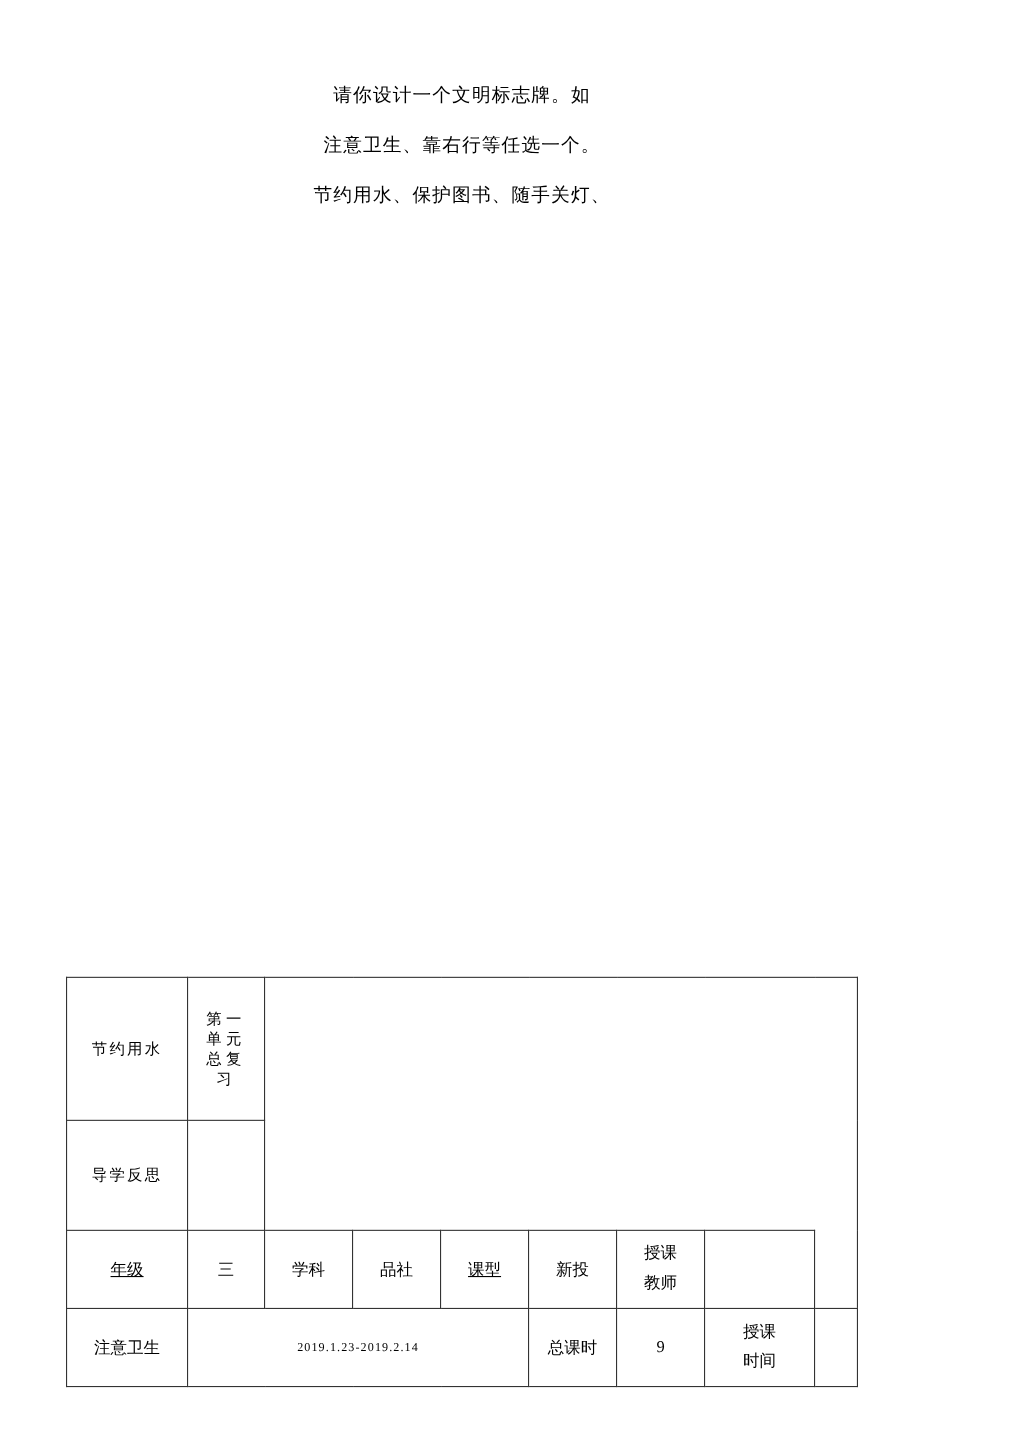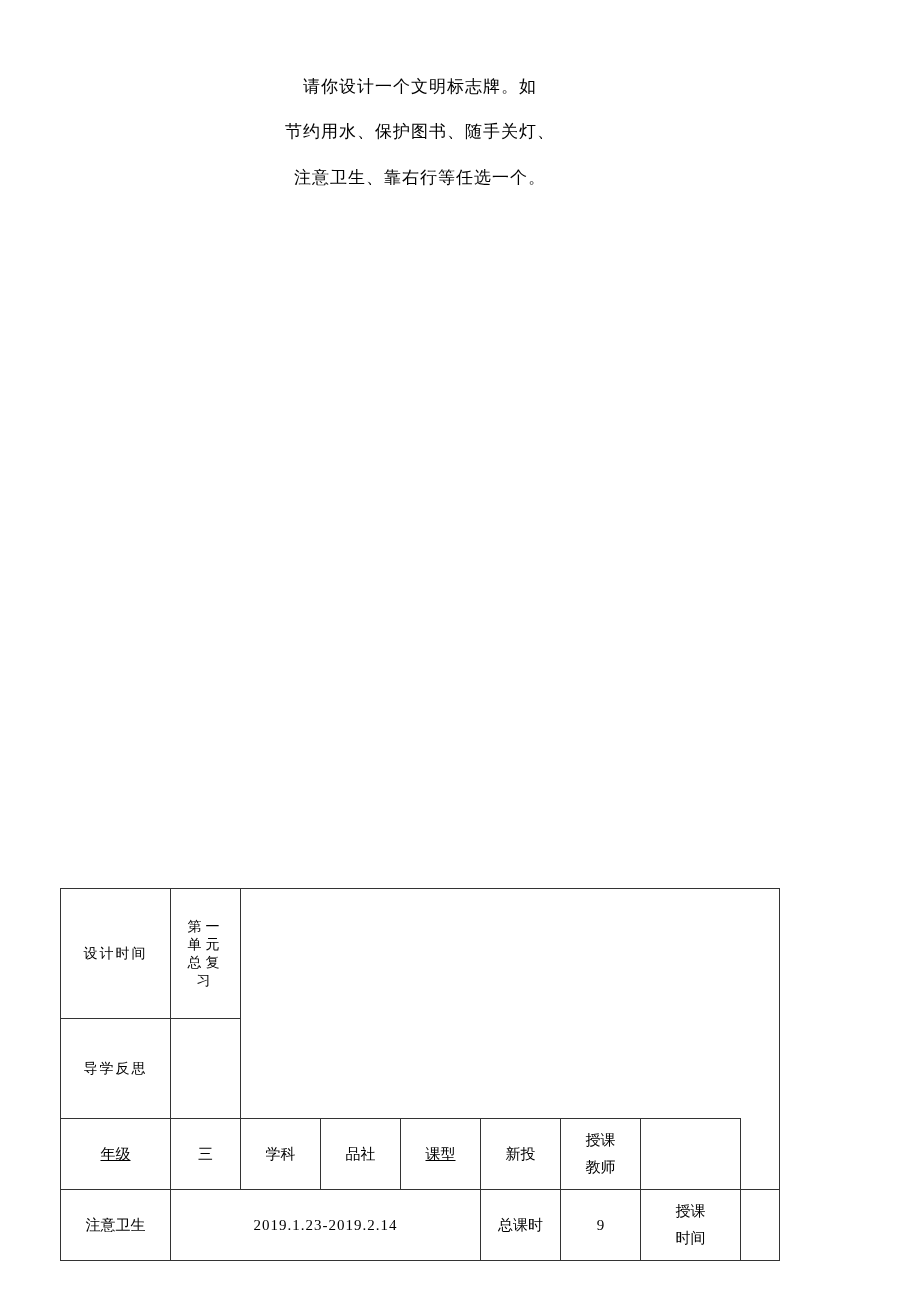--- a/index.html
+++ b/index.html
@@ -94,32 +94,32 @@
       font-size: 15px;
     }
   </style>
 </head>
 <body>
 
 <div class="page-container">
 
   <div class="text-section">
     <div class="text-line">请你设计一个文明标志牌。如</div>
+    <div class="text-line">注意卫生、靠右行等任选一个。</div>
     <div class="text-line">节约用水、保护图书、随手关灯、</div>
-    <div class="text-line">注意卫生、靠右行等任选一个。</div>
   </div>
 
   <div class="spacer"></div>
 
   <div class="table-section">
     <table class="main-table">
 
       <tbody>
           <tr>
-        <td class="label-cell row-tall" style="width:110px;">设计时间</td>
+        <td class="label-cell row-tall" style="width:110px;">节约用水</td>
         <td class="content-cell row-tall">第一单元总复习</td>
       </tr>
 
       <tr>
         <td class="label-cell row-medium">导学反思</td>
         <td class="content-cell row-medium"></td>
       </tr>
 
       <tr class="bottom-rows bottom-info-row">
         <td style="width:110px;text-decoration:underline;">年级</td>
@@ -127,21 +127,21 @@
         <td style="width:80px;text-align:center;">学科</td>
         <td style="width:80px;">品社</td>
         <td style="width:80px;text-decoration:underline;">课型</td>
         <td style="width:80px;">新投</td>
         <td style="width:80px; white-space:pre-line; line-height:1.8;">授课<br>教师</td>
         <td style="width:100px;"></td>
       </tr>
 
       <tr class="bottom-rows bottom-info-row">
         <td style="width:110px;">注意卫生</td>
-        <td colspan="4" style="font-size:15px; letter-spacing:1px;">2019.1.23-2019.2.14</td>
+        <td colspan="4" style="font-size:11px; letter-spacing:1px;">2019.1.23-2019.2.14</td>
         <td>总课时</td>
         <td>9</td>
         <td style="white-space:pre-line; line-height:1.8;">授课<br>时间</td>
         <td></td>
       </tr>
     </tbody>
       </table>
   </div>
 
 </div>

